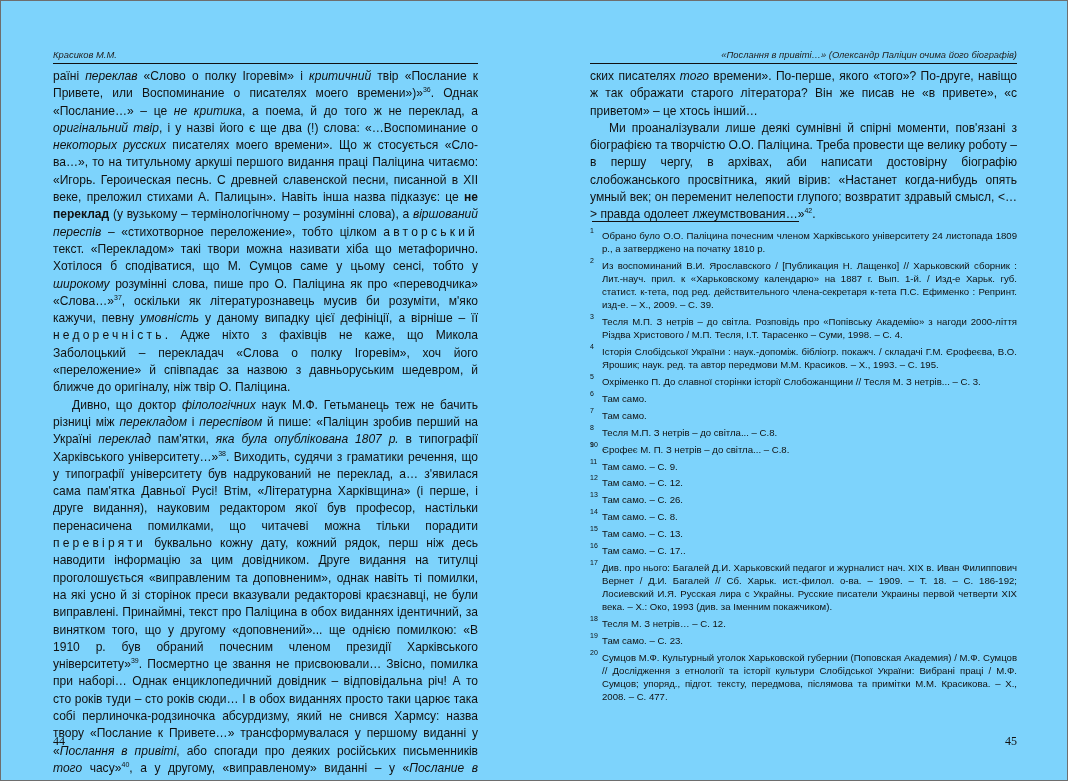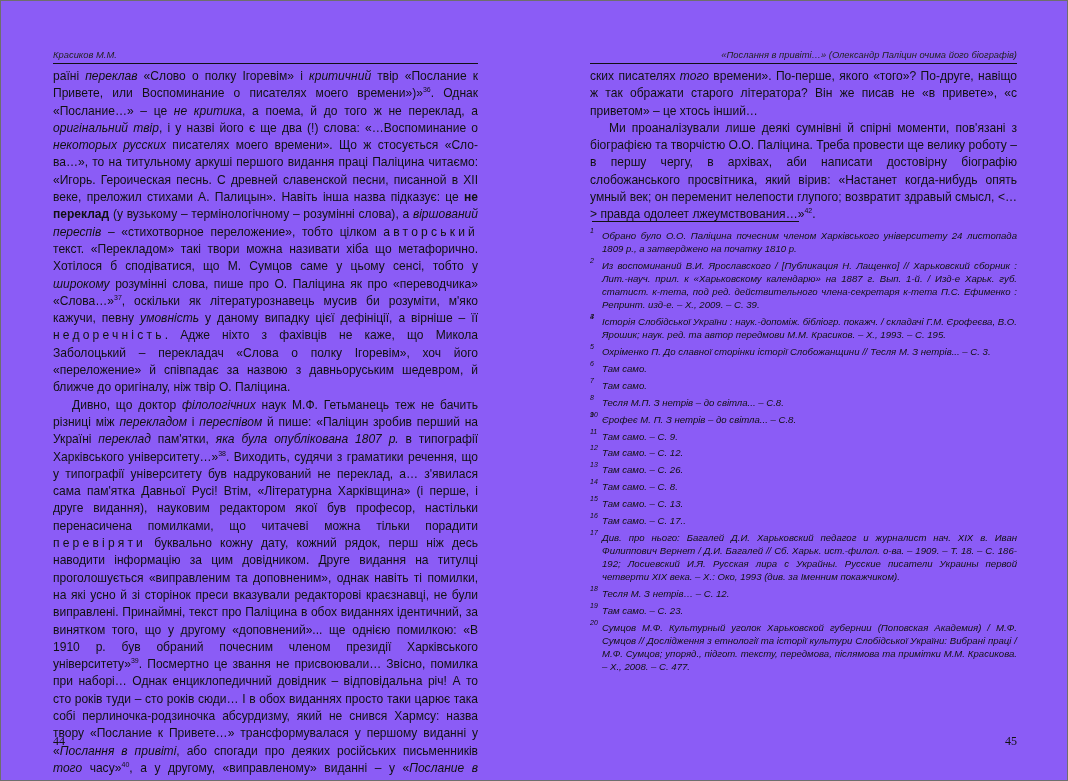--- a/index.html
+++ b/index.html
@@ -2,21 +2,21 @@
 <html><head>
 <meta charset="utf-8">
 <style>
   html, body { margin: 0; padding: 0; background: #ffffff; }
   body {
     width: 1068px; height: 781px; position: relative; overflow: hidden;
     font-family: "Liberation Sans", sans-serif; color: #111;
   }
   .frame {
     position: absolute; left: 0; top: 0; width: 1066px; height: 779px;
-    border: 1px solid #6e6e6e; background: #8b5cf6;
+    border: 1px solid #6e6e6e; background: #7dd3fc;
   }
   .page { position: absolute; top: 0; height: 781px; }
   .page.left { left: 52px; width: 425px; }
   .page.right { left: 589px; width: 427px; }
 
   .running-head {
     position: absolute; top: 48px; left: 0; right: 0;
     font-style: italic; font-size: 9.4px; line-height: 12px;
     border-bottom: 1px solid #111; padding-bottom: 2px; color: #222;
   }
@@ -36,21 +36,21 @@
 
   .fn-rule {
     position: absolute; left: 2px; width: 207px; top: 220px;
     border-top: 1px solid #111;
   }
   .footnotes {
     position: absolute; top: 228px; left: 0; right: 0;
     font-size: 9.6px; line-height: 13.1px; text-align: justify;
   }
   .fn {
-    position: relative; padding-left: 12px; margin-bottom: 3.8px; font-style: italic;
+    position: relative; padding-left: 12px; margin-bottom: 3.8px;
   }
   .fn .num {
     position: absolute; left: 0; top: -3px; font-size: 7px; line-height: 10px;
   }
   .page-number {
     position: absolute; top: 733px; font-size: 12px; line-height: 14px; font-family: Liberation Serif, serif;
   }
   .page.left .page-number { left: 0; }
   .page.right .page-number { right: 0; }
 </style>
@@ -71,21 +71,21 @@
   <div class="page right">
     <div class="running-head">«Послання в привіті…» (Олександр Паліцин очима його біографів)</div>
     <div class="body-text">
         <p>ских писателях <i>того</i> времени». По-перше, якого «того»? По-друге, на­віщо ж так ображати старого літератора? Він же писав не «в привете», «с приветом» – це хтось інший…</p>
         <p class="indent">Ми проаналізували лише деякі сумнівні й спірні моменти, пов'язані з біографією та творчістю О.О. Паліцина. Треба провести ще велику роботу – в першу чергу, в архівах, аби написати достовірну біографію слобожанського просвітника, який вірив: «Настанет когда-нибудь опять умный век; он переменит нелепости глупого; возвратит здравый смысл, &lt;…&gt; правда одолеет лжеумствования…»<sup>42</sup>.</p>
       </div>
     <div class="fn-rule"></div>
     <div class="footnotes">
         <div class="fn"><span class="num">1</span><span>Обрано було О.О. Паліцина почесним членом Харківського університету 24 листо­пада 1809 р., а затверджено на початку 1810 р.</span></div>
         <div class="fn"><span class="num">2</span><span>Из воспоминаний В.И. Ярославского / [Публикация Н. Лащенко] // Харьковский сбор­ник : Лит.-науч. прил. к «Харьковскому календарю» на 1887 г. Вып. 1-й. / Изд-е Харьк. губ. статист. к-тета, под ред. действительного члена-секретаря к-тета П.С. Ефи­менко : Репринт. изд-е. – Х., 2009. – С. 39.</span></div>
-        <div class="fn"><span class="num">3</span></div>
+        <div class="fn"><span class="num">3</span><span>Тесля М.П. З нетрів – до світла. Розповідь про «Попівську Академію» з нагоди 2000-ліття Різдва Христового / М.П. Тесля, І.Т. Тарасенко – Суми, 1998. – С. 4.</span></div>
         <div class="fn"><span class="num">4</span><span>Історія Слобідської України : наук.-допоміж. бібліогр. покажч. / складачі Г.М. Єрофеє­ва, В.О. Ярошик; наук. ред. та автор передмови М.М. Красиков. – Х., 1993. – С. 195.</span></div>
         <div class="fn"><span class="num">5</span><span>Охріменко П. До славної сторінки історії Слобожанщини // Тесля М. З нетрів... – С. 3.</span></div>
         <div class="fn"><span class="num">6</span><span>Там само.</span></div>
         <div class="fn"><span class="num">7</span><span>Там само.</span></div>
         <div class="fn"><span class="num">8</span><span>Тесля М.П. З нетрів – до світла... – С.8.</span></div>
         <div class="fn"><span class="num">9</span></div>
         <div class="fn"><span class="num">10</span><span>Єрофеє М. П. З нетрів – до світла... – С.8.</span></div>
         <div class="fn"><span class="num">11</span><span>Там само. – С. 9.</span></div>
         <div class="fn"><span class="num">12</span><span>Там само. – С. 12.</span></div>
         <div class="fn"><span class="num">13</span><span>Там само. – С. 26.</span></div>

